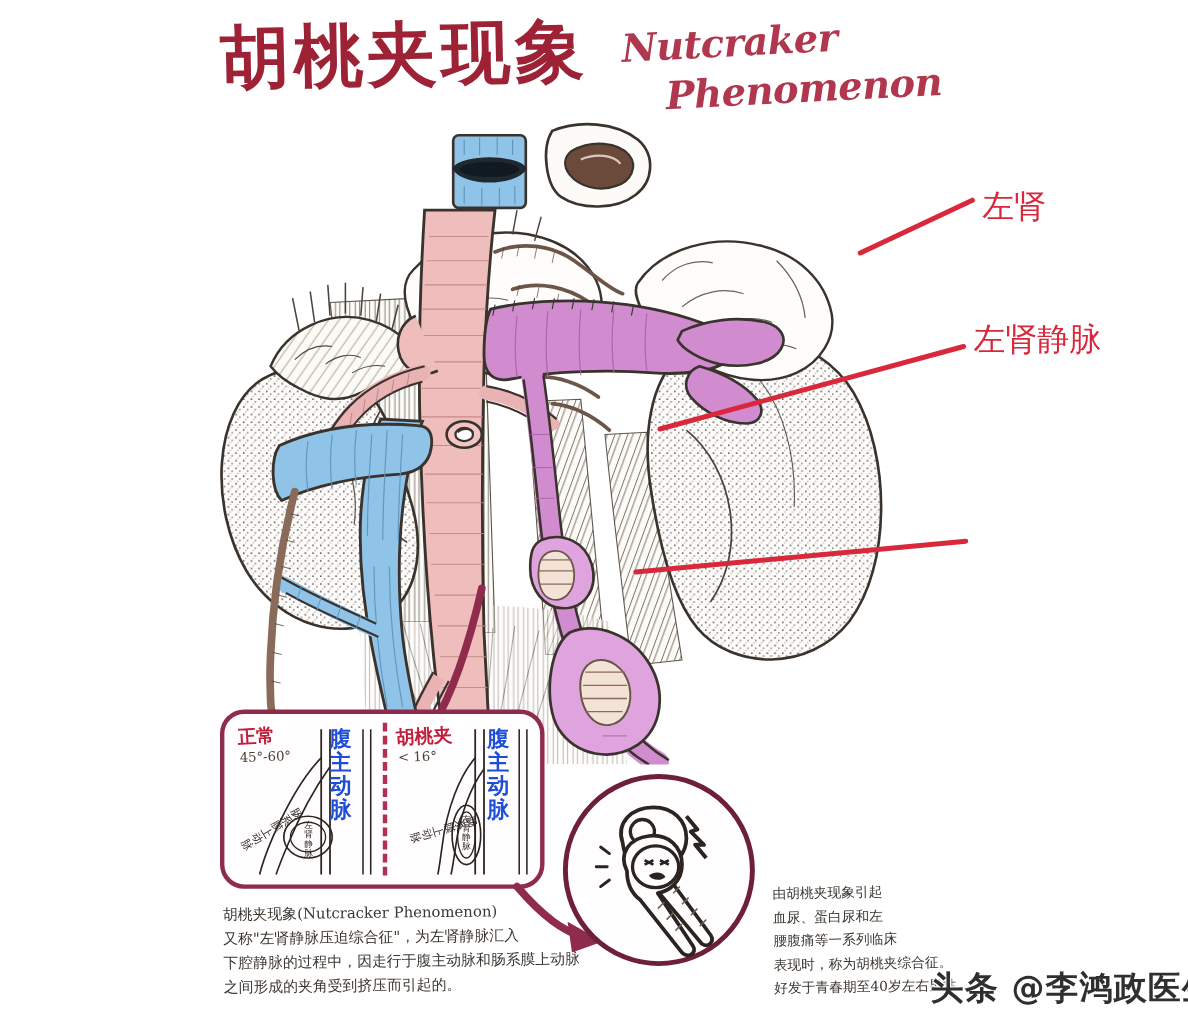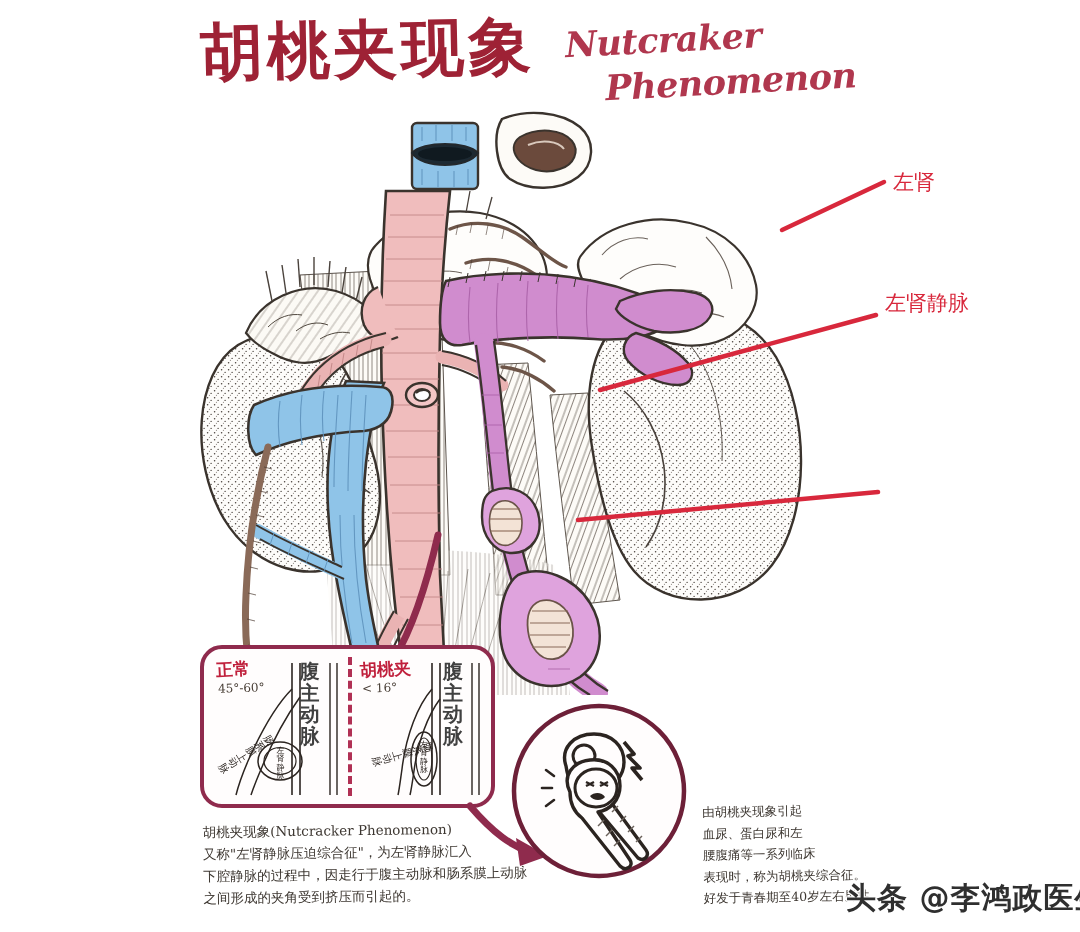--- a/index.html
+++ b/index.html
@@ -15,39 +15,39 @@
     font-size:35px;line-height:1.28;font-weight:700;font-style:italic;
     font-family:"DejaVu Serif","Liberation Serif",serif;
     transform:rotate(-3deg);letter-spacing:-0.5px;}
   .title-en .l2{display:block;margin-left:38px;}
 
   
   #art{position:absolute;left:150px;top:95px;width:720px;height:600px;}
   #art svg{display:block;}
 
   
-  .anno{position:absolute;color:#d8283c;font-size:21px;line-height:1.28;
+  .anno{position:absolute;color:#d8283c;font-size:29px;line-height:1.28;
     font-family:"DejaVu Sans","Liberation Sans",sans-serif;font-weight:500;white-space:pre-line;}
   #anno-kidney{left:893px;top:169px;}
   #anno-renal-vein{left:885px;top:290px;}
   #anno-gonadal{left:888px;top:465px;}
 
   
   #inset{position:absolute;left:200px;top:645px;width:295px;height:163px;
     border:4px solid #8f2b4d;border-radius:22px;background:#fffdfd;box-sizing:border-box;}
   #inset .divider{position:absolute;left:50%;top:8px;bottom:8px;width:0;
     border-left:4px dashed #b03054;}
   .panel{position:absolute;top:0;width:50%;height:100%;}
   .panel.left{left:0;} .panel.right{left:50%;}
   .panel-tag{position:absolute;left:12px;top:9px;font-size:17px;font-weight:700;
     color:#c0203c;font-family:"DejaVu Sans",sans-serif;transform:rotate(-3deg);white-space:nowrap;}
   .panel-angle{position:absolute;left:14px;top:32px;font-size:12px;color:#4a4038;
     font-family:"DejaVu Serif",serif;transform:rotate(-2deg);white-space:nowrap;}
   .aorta-label{position:absolute;right:26px;top:12px;width:24px;font-size:20px;
-    line-height:1.08;color:#404040;font-weight:700;text-align:center;
+    line-height:1.08;color:#1d4ed8;font-weight:700;text-align:center;
     font-family:"DejaVu Sans",sans-serif;margin-left:44px;}
   .sma-label{position:absolute;font-size:10px;color:#2b2420;line-height:1.05;
     width:12px;text-align:center;font-family:"DejaVu Sans",sans-serif;}
   .lrv-label{position:absolute;font-size:8px;color:#2b2420;line-height:1.05;
     width:11px;text-align:center;font-family:"DejaVu Sans",sans-serif;}
   .panel svg{position:absolute;left:0;top:0;}
 
   
   .hand{position:absolute;color:#3c3630;font-family:"DejaVu Serif","Liberation Serif",serif;
     white-space:pre-line;}

